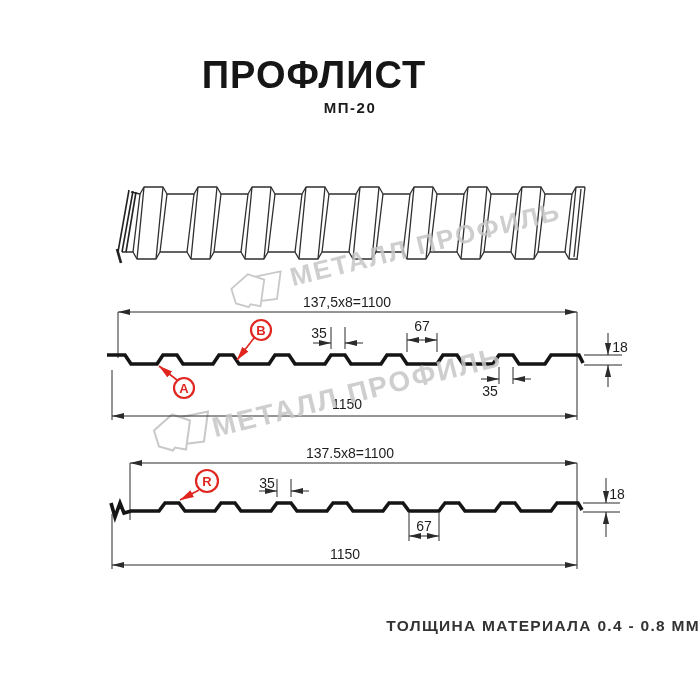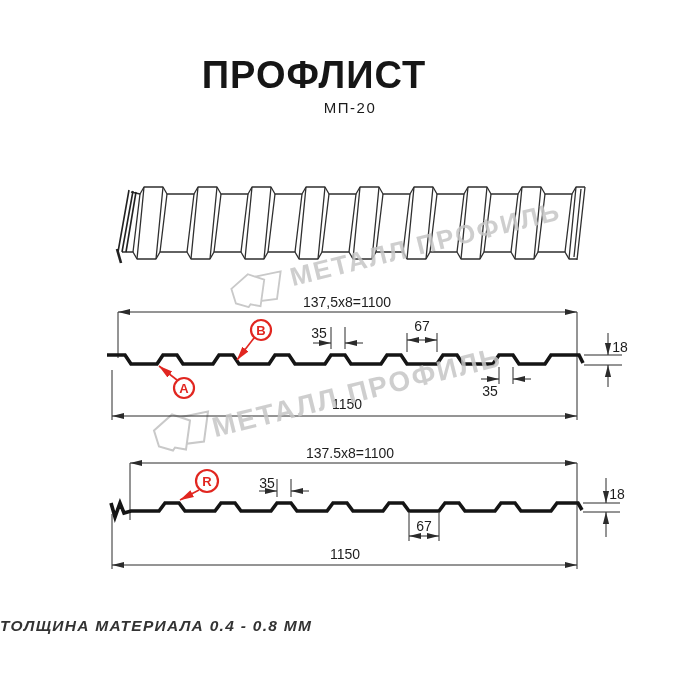--- a/index.html
+++ b/index.html
@@ -2,23 +2,23 @@
 <html><head>
 <meta charset="utf-8">
 <style>
   html,body{margin:0;padding:0;background:#fff;}
   .page{position:relative;width:700px;height:700px;background:#ffffff;overflow:hidden;
         font-family:"Liberation Sans",sans-serif;}
   .abs{position:absolute;}
   .title{position:absolute;top:54px;left:0;width:628px;text-align:center;
          font-size:38px;font-weight:800;letter-spacing:1px;color:#161616;}
   .subtitle{position:absolute;top:99px;left:0;width:700px;text-align:center;
-            font-size:15px;font-weight:400;letter-spacing:1.5px;color:#1b1b1b;}
-  .footer{position:absolute;top:617px;left:0;width:700px;text-align:left;
-          font-size:15.5px;font-weight:600;letter-spacing:1.3px;color:#333333;font-style:italic;}
+            font-size:15px;font-weight:700;letter-spacing:1.5px;color:#1b1b1b;}
+  .footer{position:absolute;top:617px;left:0;width:700px;text-align:right;
+          font-size:15.5px;font-weight:600;letter-spacing:1.3px;color:#333333;}
   .wm-text{position:absolute;white-space:nowrap;font-weight:700;letter-spacing:2px;
            color:rgba(197,197,197,0.85);transform-origin:left top;transform:rotate(-14deg);
            z-index:5;pointer-events:none;}
   .wm-text.one{left:287px;top:263px;font-size:26px;}
   .wm-text.two{left:209px;top:413px;font-size:28px;}
   svg text{font-family:"Liberation Sans",sans-serif;}
   .dimtxt{font-size:14px;fill:#1d1d1d;}
   .mkrtxt{font-size:13px;font-weight:700;fill:#e12620;}
 </style>
 </head>

